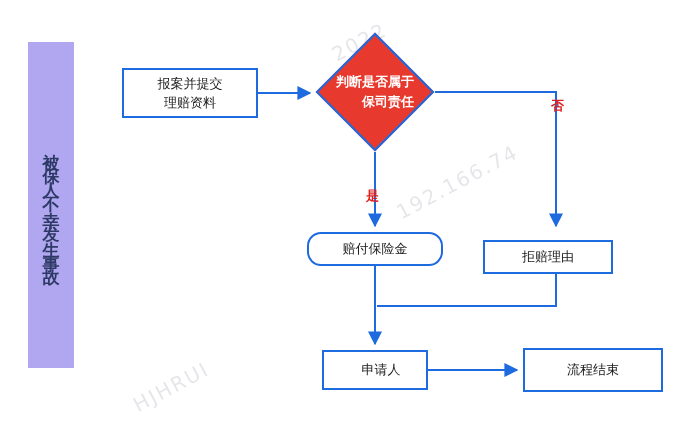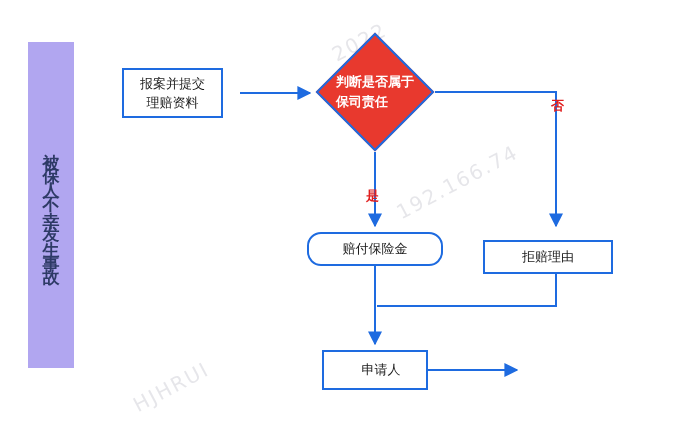--- a/index.html
+++ b/index.html
@@ -40,40 +40,40 @@
     position:absolute;z-index:2;
     background:#ffffff;
     border:2px solid #1e6be0;
     display:flex;align-items:center;justify-content:center;
     font-size:13px;color:#1a1a1a;
     text-align:center;
     white-space:pre-line;
     line-height:1.5;
     box-sizing:border-box;
   }
-  .node-report{left:122px;top:68px;width:101px;height:50px;}
+  .node-report{left:122px;top:68px;width:136px;height:50px;}
   .node-pay{left:307px;top:232px;width:136px;height:34px;border-radius:14px;}
   .node-reject{left:483px;top:240px;width:130px;height:34px;}
   .node-applicant{left:322px;top:350px;width:106px;height:40px;padding-left:12px;}
   .node-end{left:523px;top:348px;width:140px;height:44px;}
   
   .diamond{
     position:absolute;z-index:2;
     left:333px;top:50px;width:84px;height:84px;
     background:#e8392e;
     border:2px solid #1e6be0;
     transform:rotate(45deg);
     box-sizing:border-box;
   }
   .diamond-label{
     position:absolute;z-index:3;
     left:313px;top:30px;width:124px;height:124px;
     display:flex;align-items:center;justify-content:center;
     color:#ffffff;font-weight:bold;font-size:13px;
-    text-align:left;white-space:pre-line;line-height:1.55;
+    text-align:right;white-space:pre-line;line-height:1.55;
     pointer-events:none;
   }
   
   .branch-label{
     position:absolute;z-index:3;
     color:#e01f1f;font-size:13px;font-weight:bold;
   }
   .label-yes{left:366px;top:187px;}
   .label-no{left:551px;top:97px;}
 </style>
@@ -129,14 +129,17 @@
   </div>
 
   <div class="node node-reject">
     <span>拒赔理由</span>
   </div>
 
   <div class="node node-applicant">
     <span>申请人</span>
   </div>
 
+  <div class="node node-end">
+    <span>流程结束</span>
+  </div>
 
 </div>
 
 </body></html>

